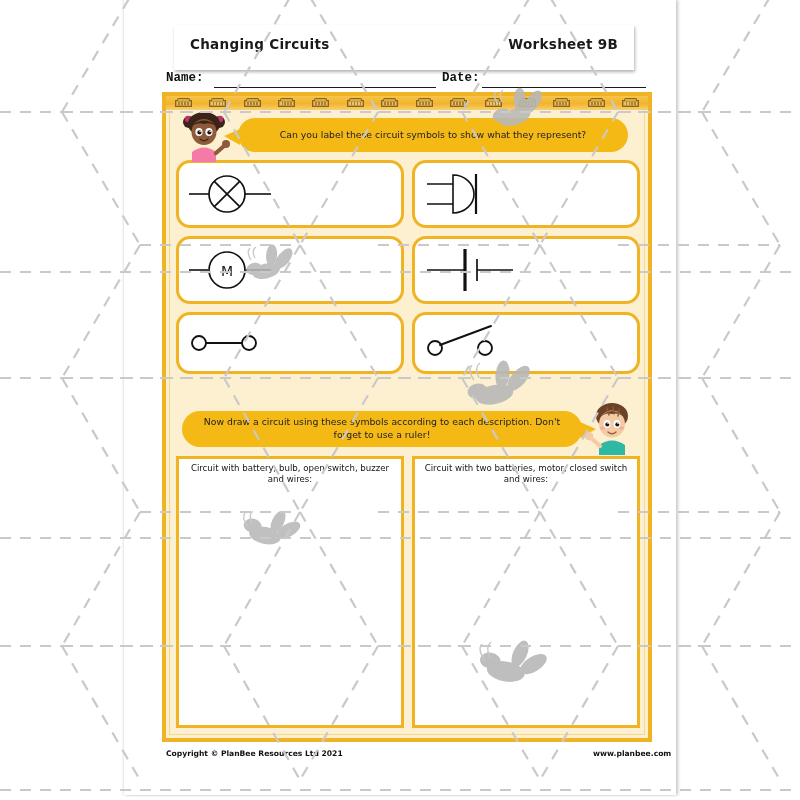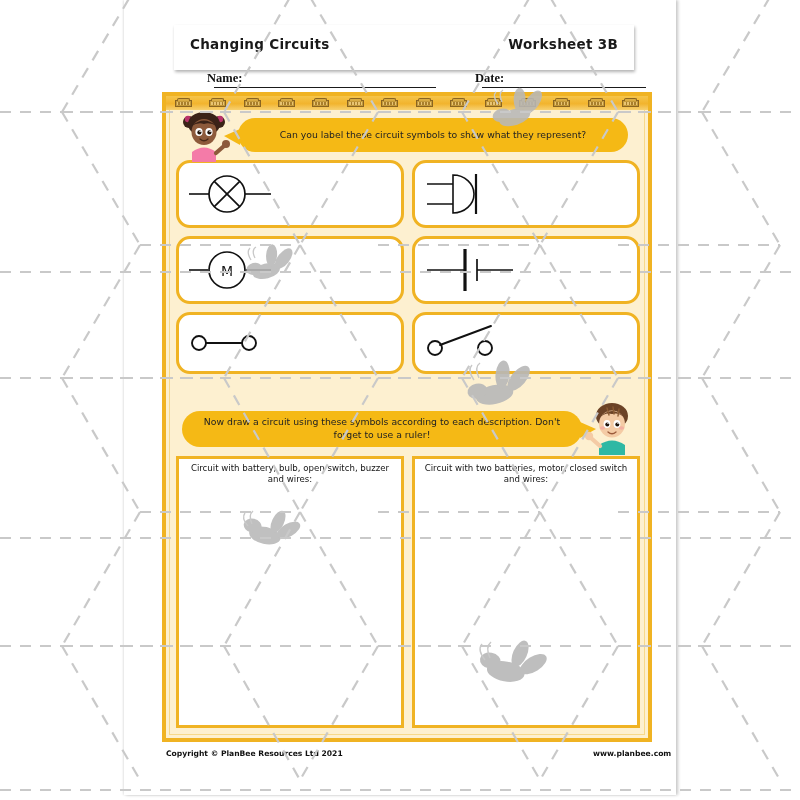--- a/index.html
+++ b/index.html
@@ -77,35 +77,34 @@
   .namedate {
     position: absolute;
     left: 166px;
     top: 71px;
     width: 480px;
     height: 22px;
     z-index: 10;
   }
   .nd-label {
     position: absolute;
-    font-family: Liberation Serif, serif;
+    font-family: Liberation Mono, monospace;
     font-weight: bold;
     font-size: 12.5px;
     color: #111;
     top: 0px;
-    margin-left: 41px;
   }
   .nd-line {
     position: absolute;
     border-bottom: 1.4px solid #1a1a1a;
     top: 16px;
   }
   #name-label { left: 0px; }
   #name-line  { left: 48px; width: 222px; }
-  #date-label { left: 268px; }
+  #date-label { left: 276px; }
   #date-line  { left: 316px; width: 164px; }
 
   
   #frame {
     position: absolute;
     left: 162px;
     top: 92px;
     width: 490px;
     height: 650px;
     background: #fdf0d0;
@@ -289,21 +288,21 @@
 </style>
 </head>
 <body>
 
 <div id="stage">
 
   <div id="sheet"></div>
 
   <div class="title-box">
     <div class="title-left">Changing Circuits</div>
-    <div class="title-right">Worksheet 3B</div>
+    <div class="title-right">Worksheet 9B</div>
   </div>
 
   <div class="namedate">
     <div class="nd-label" id="name-label">Name:</div>
     <div class="nd-line" id="name-line"></div>
     <div class="nd-label" id="date-label">Date:</div>
     <div class="nd-line" id="date-line"></div>
   </div>
 
   <div id="frame">

